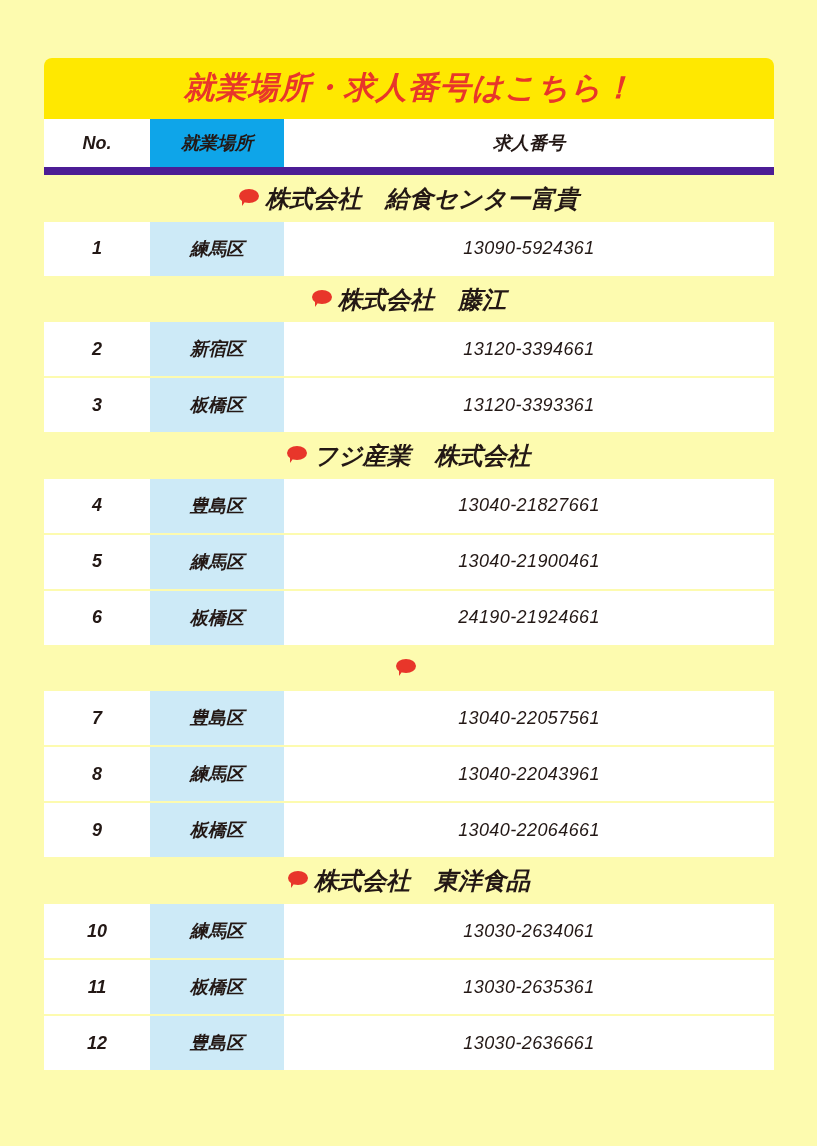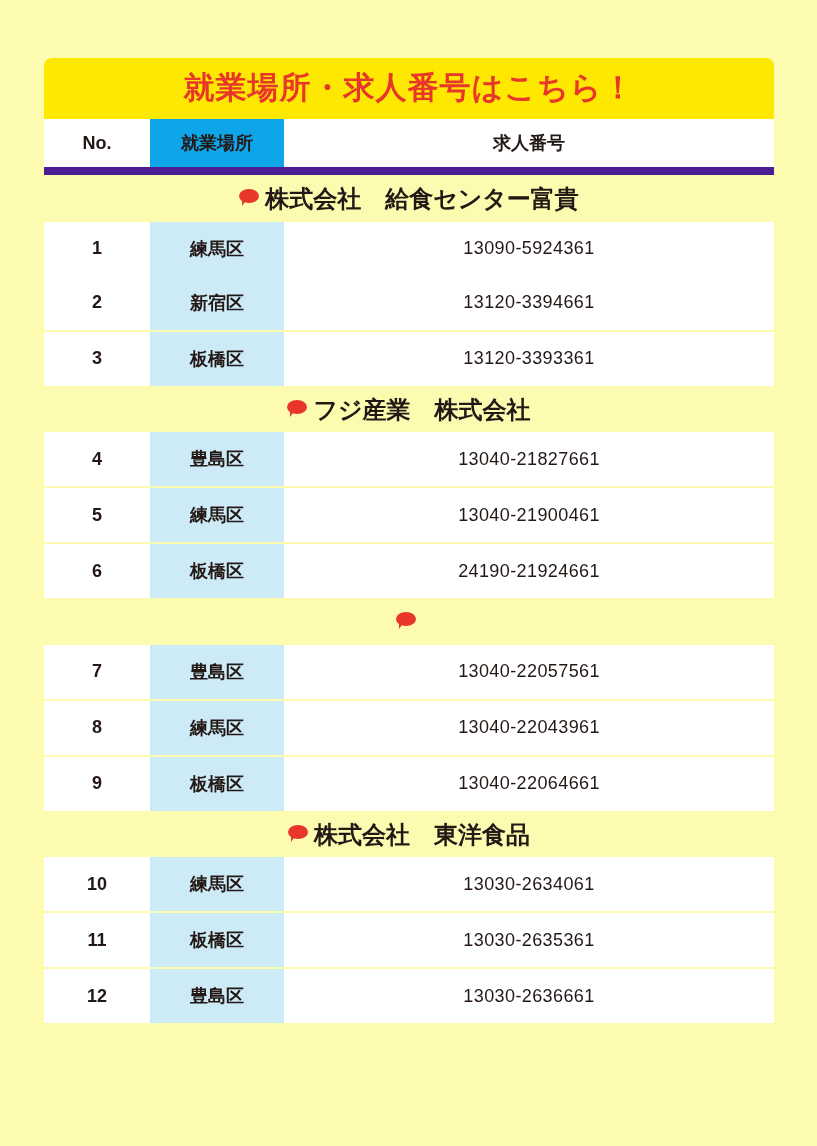--- a/index.html
+++ b/index.html
@@ -12,20 +12,21 @@
     background: #fdfbaf;
     font-family: "Liberation Sans", sans-serif;
     overflow: hidden;
   }
   .page {
     position: relative;
     width: 817px;
     height: 1146px;
     background: #fdfbaf;
     box-sizing: border-box;
+    font-style: italic;
   }
   .sheet {
     position: absolute;
     left: 44px;
     top: 58px;
     width: 730px;
     background: #fdfbaf;
     border-radius: 6px;
     overflow: hidden;
   }
@@ -157,20 +158,25 @@
           <td colspan="3">
             <span class="group-name"><span class="bubble-icon"><span class="b"></span><span class="t"></span></span><span>株式会社　給食センター富貴</span></span>
           </td>
         </tr>
         <tr class="data-row last">
           <td class="no">1</td>
           <td class="place">練馬区</td>
           <td class="code">13090-5924361</td>
         </tr>
 
+        <tr class="group-row">
+          <td colspan="3">
+            <span class="group-name"><span class="bubble-icon"><span class="b"></span><span class="t"></span></span><span>株式会社　藤江</span></span>
+          </td>
+        </tr>
         <tr class="data-row">
           <td class="no">2</td>
           <td class="place">新宿区</td>
           <td class="code">13120-3394661</td>
         </tr>
         <tr class="data-row last">
           <td class="no">3</td>
           <td class="place">板橋区</td>
           <td class="code">13120-3393361</td>
         </tr>

